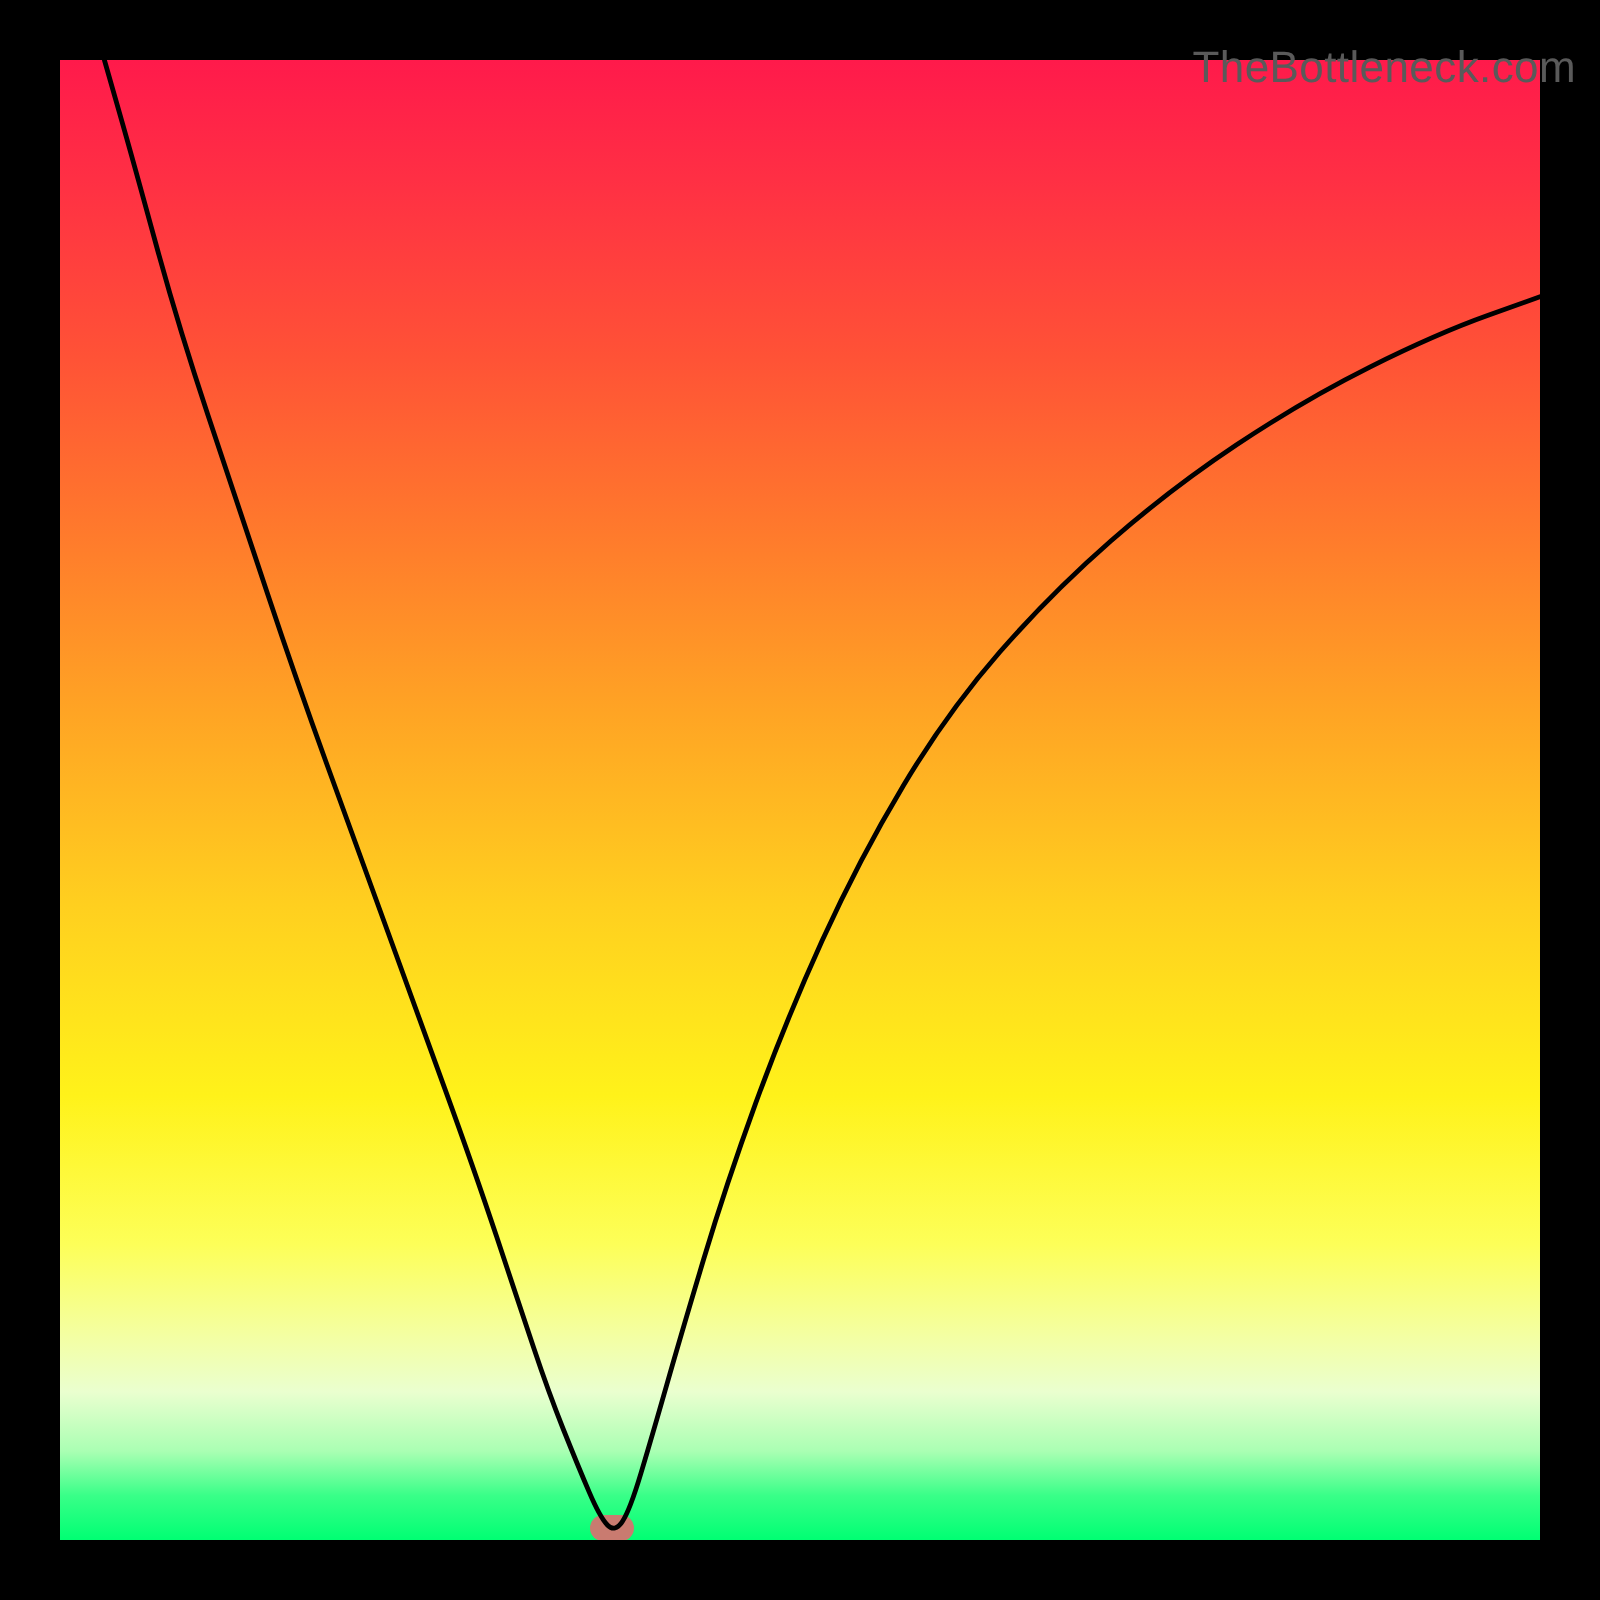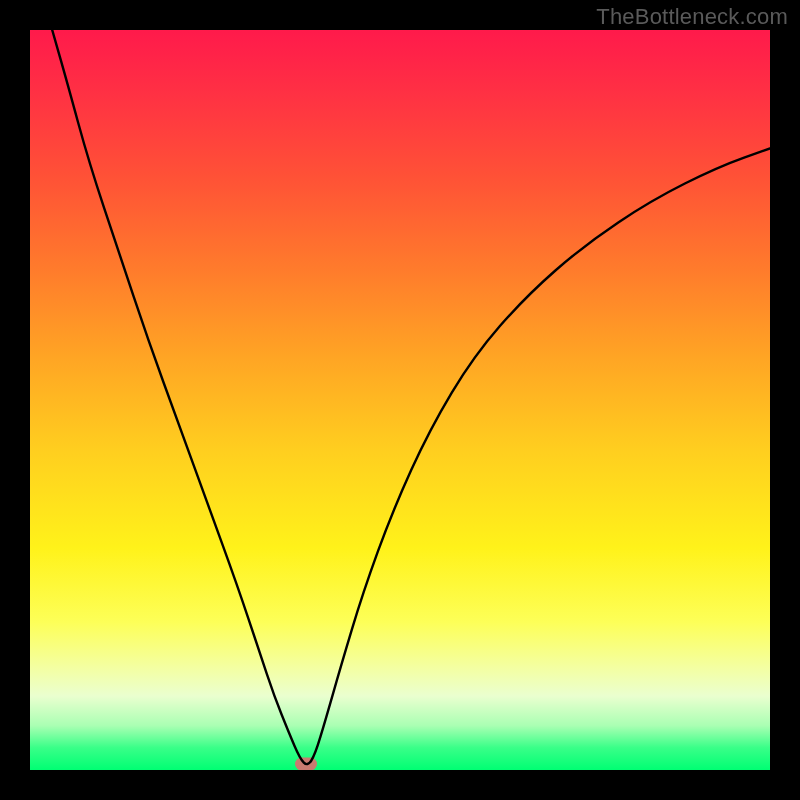--- a/index.html
+++ b/index.html
@@ -12,21 +12,21 @@
     font-family: Arial, Helvetica, sans-serif;
   }
   .frame {
     position: relative;
     width: 800px;
     height: 800px;
     background: #000;
   }
   .watermark {
     position: absolute;
-    top: 4px;
+    top: 21px;
     right: 12px;
     color: #5a5a5a;
     font-size: 22px;
     font-weight: 400;
     letter-spacing: 0.2px;
     z-index: 5;
   }
   .plot-area {
     position: absolute;
     left: 30px;

